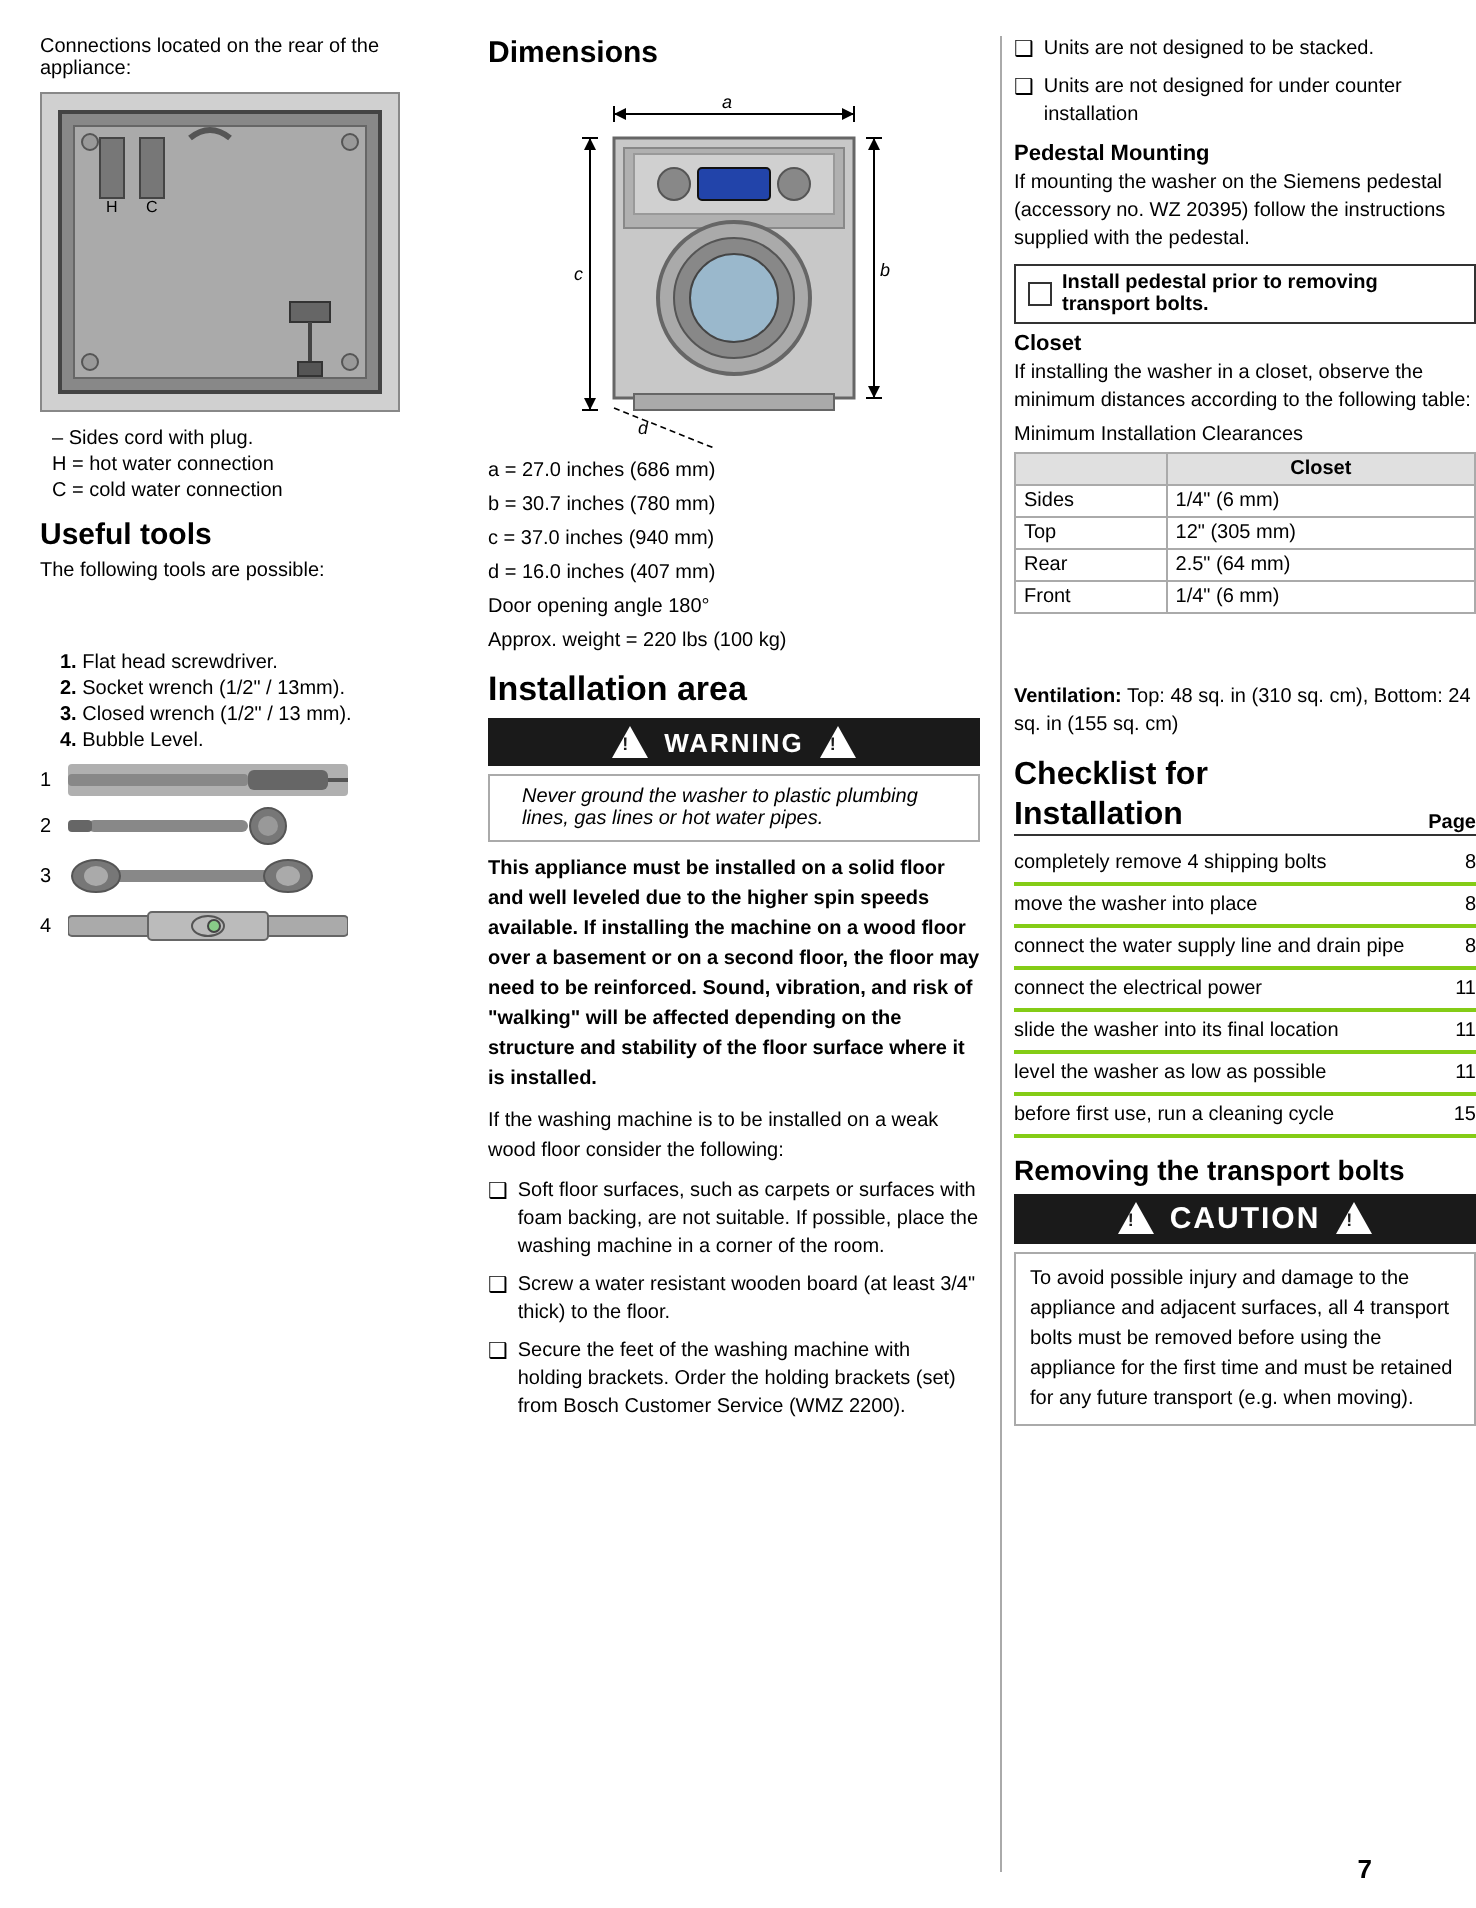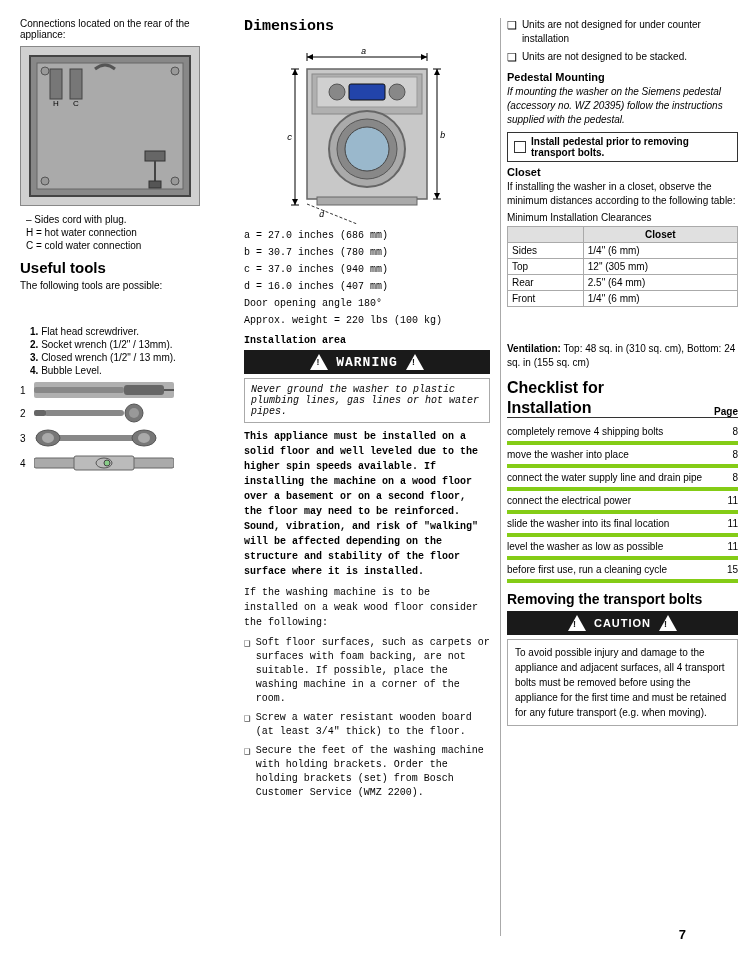--- a/index.html
+++ b/index.html
@@ -23,21 +23,20 @@
       position: relative;
     }
     
     .col-left {
       padding-right: 10px;
     }
     
     .col-mid {
       padding-right: 10px;
       padding-left: 4px;
-      font-family: Liberation Mono, monospace;
     }
     
     .col-right {
       padding-left: 6px;
       border-left: 1px solid #aaa;
     }
 
     .section-title {
       font-size: 15px;
       font-weight: bold;
@@ -73,36 +72,36 @@
     .dim-title { font-size: 15px; font-weight: bold; margin-bottom: 4px; }
     .dim-image-box {
       width: 200px;
       height: 180px;
       margin: 0 auto 8px auto;
       position: relative;
     }
     .dim-values { font-size: 10px; line-height: 1.7; margin-bottom: 6px; }
 
     
-    .install-title { font-size: 10px; font-weight: bold; margin-top: 6px; margin-bottom: 4px; }
+    .install-title { font-size: 17px; font-weight: bold; margin-top: 6px; margin-bottom: 4px; }
     .warning-box {
       background: #1a1a1a;
       color: #fff;
       padding: 4px 8px;
       display: flex;
       align-items: center;
       justify-content: center;
       font-size: 13px;
       font-weight: bold;
       letter-spacing: 1px;
       margin-bottom: 4px;
     }
     .warning-content {
       border: 1px solid #aaa;
-      padding: 5px 6px;
+      padding: 5px 16px;
       font-size: 10px;
       margin-bottom: 6px;
       font-style: italic;
     }
     .bold-para { font-size: 10px; font-weight: bold; line-height: 1.5; margin-bottom: 6px; }
     .normal-para { font-size: 10px; line-height: 1.5; margin-bottom: 6px; }
     .checkbox-list { list-style: none; font-size: 10px; }
     .checkbox-list li { display: flex; align-items: flex-start; margin-bottom: 5px; line-height: 1.4; }
     .checkbox-list li::before {
       content: "❑";
@@ -157,37 +156,37 @@
       align-items: flex-end;
       border-bottom: 1px solid #333;
       margin-bottom: 4px;
     }
     .checklist-section-title { font-size: 16px; font-weight: bold; line-height: 1.2; }
     .checklist-page-label { font-size: 10px; font-weight: bold; }
     .checklist-rows { font-size: 10px; }
     .checklist-row {
       display: flex;
       justify-content: flex-end;
-      border-bottom: 4px solid #84cc16;
+      border-bottom: 2px solid #84cc16;
       padding: 3px 0;
       line-height: 1.3;
     }
     .checklist-row-text { flex: 1; }
     .checklist-row-page { width: 20px; text-align: right; flex-shrink: 0; }
 
     
     .transport-title { font-size: 14px; font-weight: bold; margin-top: 8px; margin-bottom: 4px; }
     .caution-box {
       background: #1a1a1a;
       color: #fff;
       padding: 4px 8px;
       display: flex;
       align-items: center;
       justify-content: center;
-      font-size: 11px;
+      font-size: 15px;
       font-weight: bold;
       letter-spacing: 1px;
       margin-bottom: 4px;
     }
     .caution-content {
       border: 1px solid #aaa;
       padding: 5px 7px;
       font-size: 10px;
       line-height: 1.5;
     }
@@ -412,26 +411,26 @@
     <ul class="checkbox-list">
       <li>Soft floor surfaces, such as carpets or surfaces with foam backing, are not suitable. If possible, place the washing machine in a corner of the room.</li>
       <li>Screw a water resistant wooden board (at least 3/4" thick) to the floor.</li>
       <li>Secure the feet of the washing machine with holding brackets. Order the holding brackets (set) from Bosch Customer Service (WMZ 2200).</li>
     </ul>
   </div>
 
   <div class="col-right">
 
     <ul class="checklist-stacked" style="margin-bottom:6px;">
+      <li>Units are not designed to be stacked.</li>
       <li>Units are not designed for under counter installation</li>
-      <li>Units are not designed to be stacked.</li>
     </ul>
 
     <div class="pedestal-title">Pedestal Mounting</div>
-    <p style="font-size:10px;margin-bottom:5px;line-height:1.4;font-style:italic;">If mounting the washer on the Siemens pedestal (accessory no. WZ 20395) follow the instructions supplied with the pedestal.</p>
+    <p style="font-size:10px;margin-bottom:5px;line-height:1.4;">If mounting the washer on the Siemens pedestal (accessory no. WZ 20395) follow the instructions supplied with the pedestal.</p>
 
     <div class="install-box">
       <div class="install-box-square"></div>
       <span>Install pedestal prior to removing transport bolts.</span>
     </div>
 
     <div class="closet-title">Closet</div>
     <p style="font-size:10px;margin-bottom:4px;line-height:1.4;">If installing the washer in a closet, observe the minimum distances according to the following table:</p>
     <p style="font-size:10px;margin-bottom:3px;">Minimum Installation Clearances</p>
 

